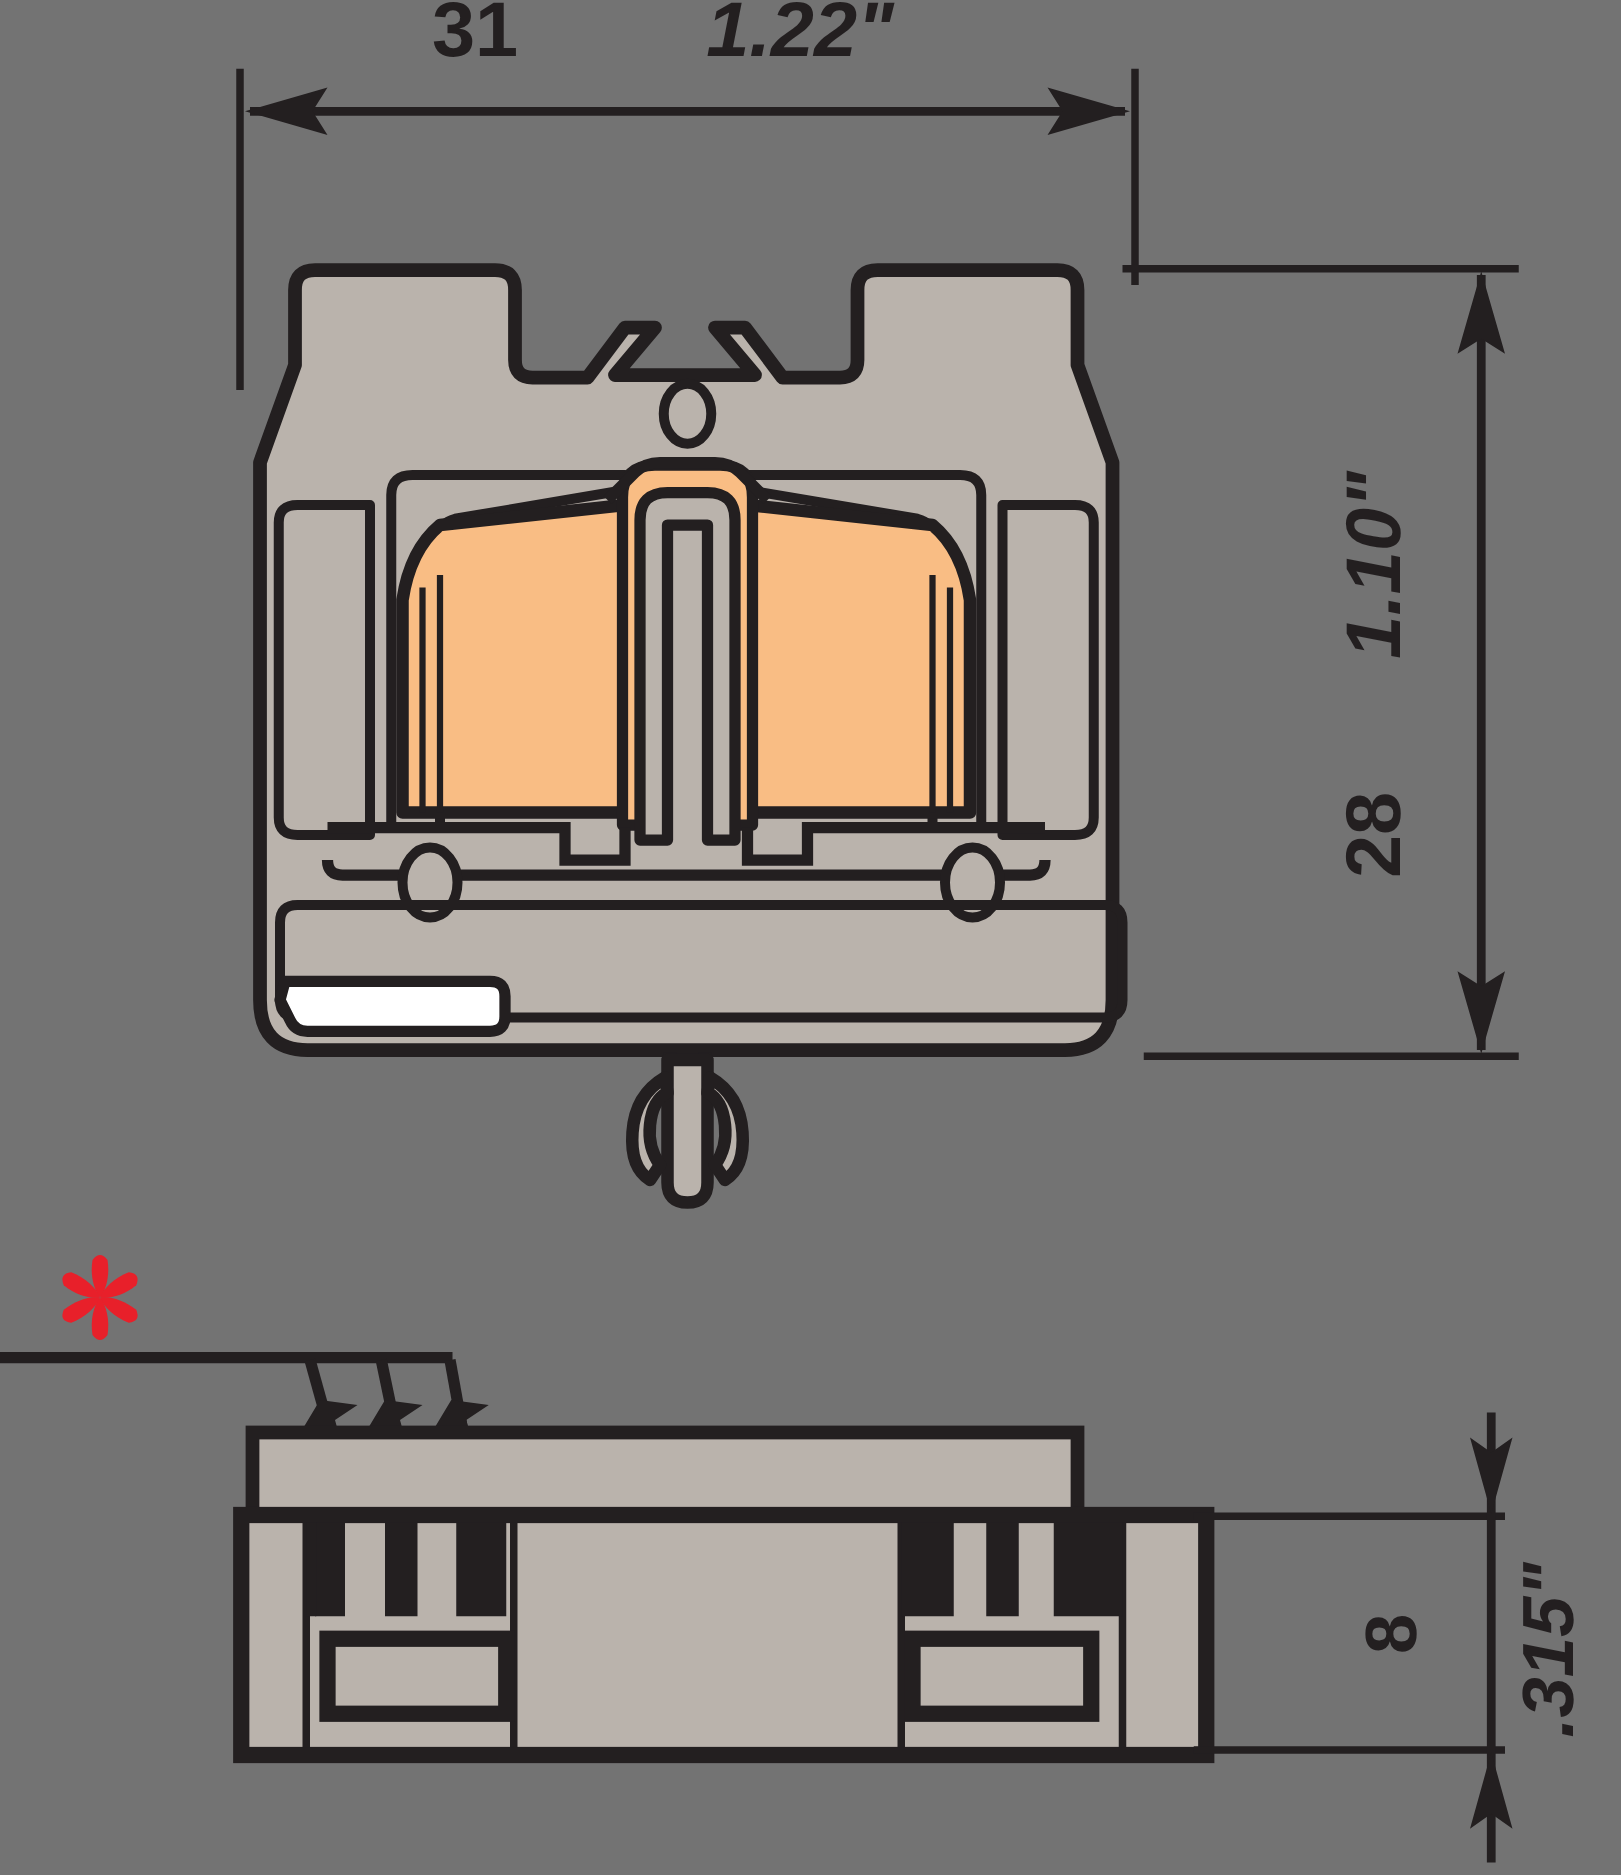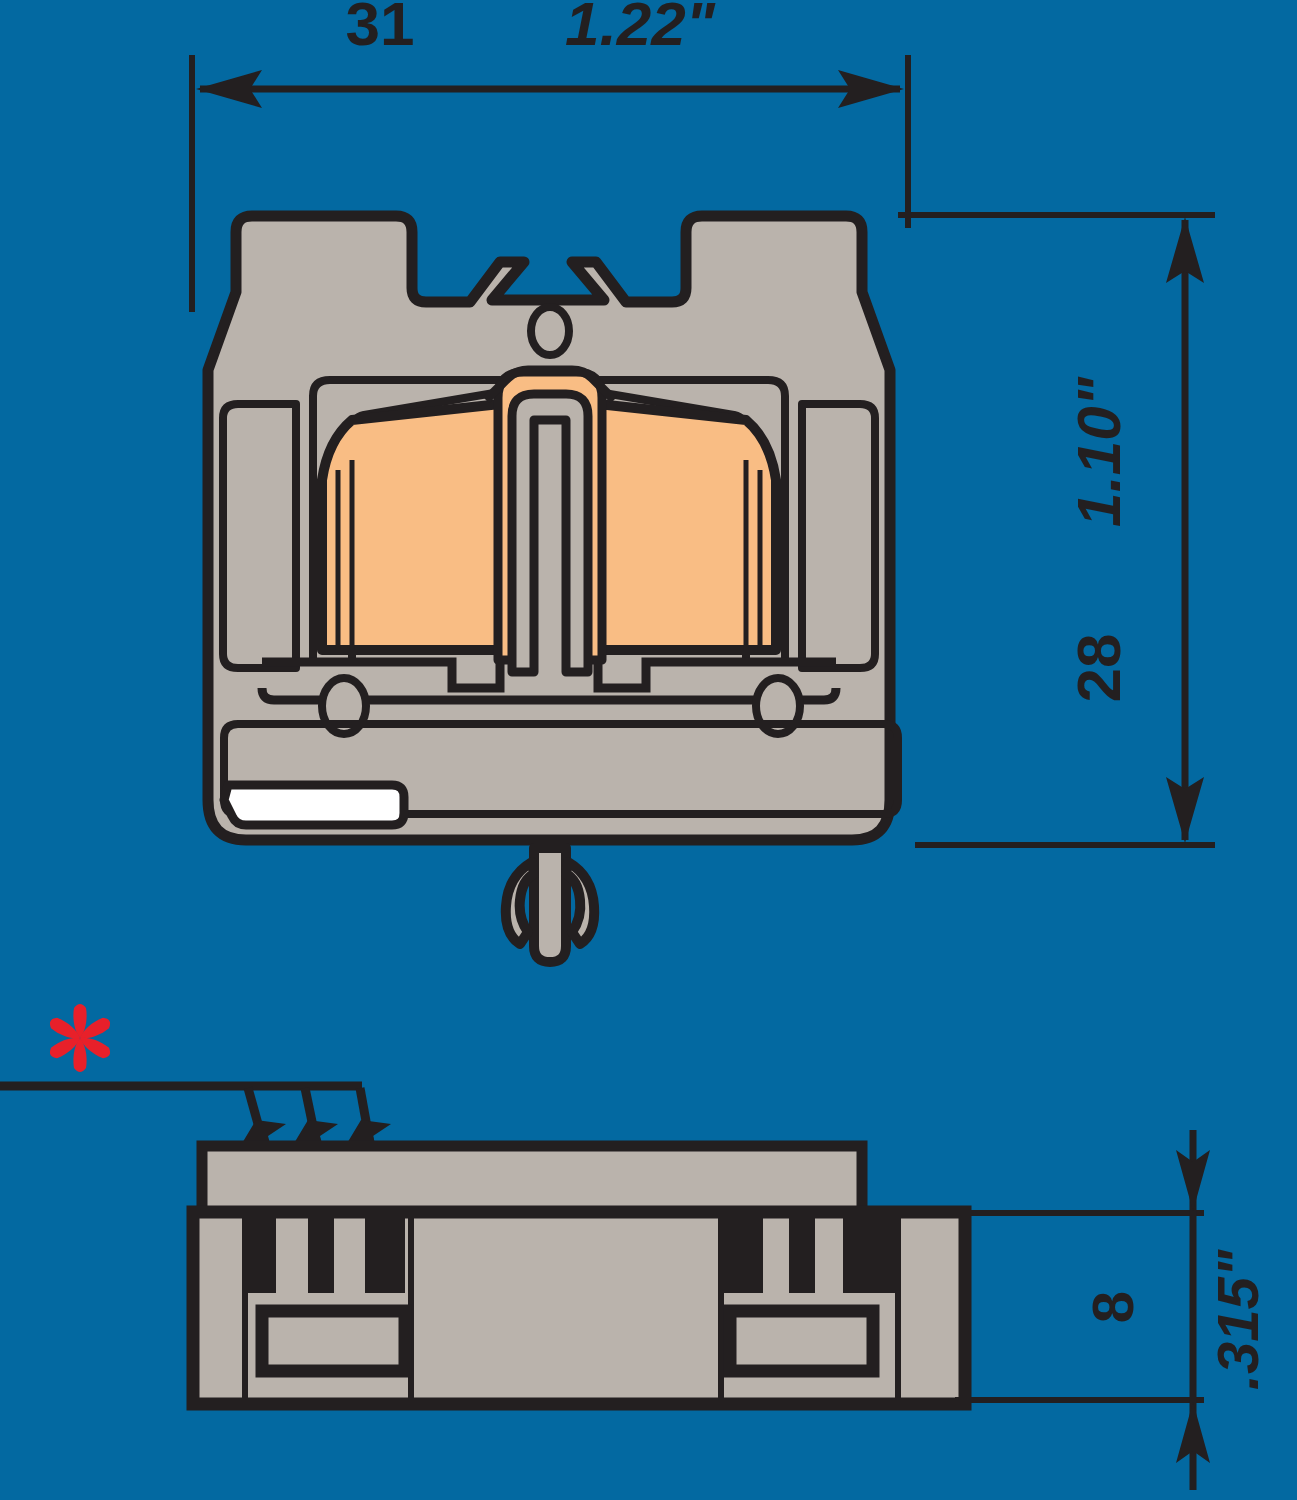--- a/index.html
+++ b/index.html
@@ -10,21 +10,21 @@
   body {
     width: 1297px;
     height: 1500px;
     font-family: "Liberation Sans", sans-serif;
     overflow: hidden;
   }
   #sheet {
     position: relative;
     width: 1297px;
     height: 1500px;
-    background: #0369a1;
+    background: #737373;
     text-decoration: underline;
   }
   #sheet svg {
     position: absolute;
     left: 0;
     top: 0;
   }
   .dim-text {
     font-family: "Liberation Sans", sans-serif;
     font-weight: 700;

